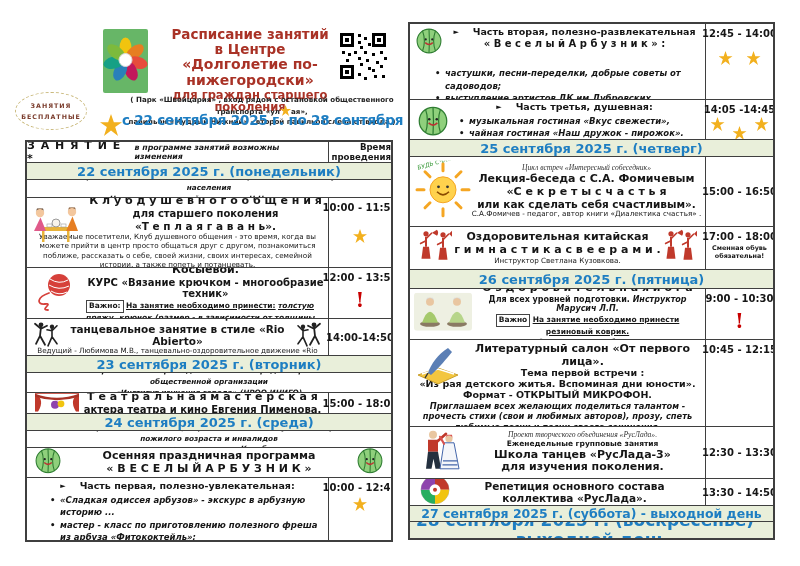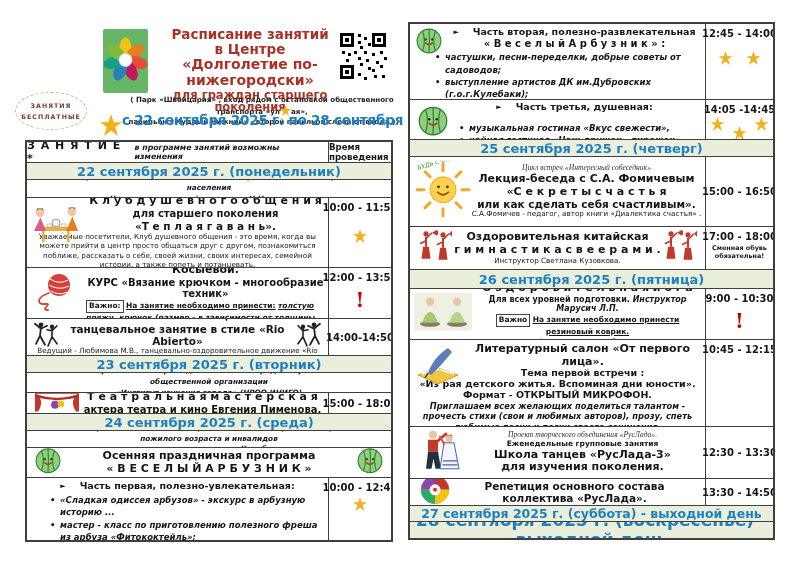--- a/index.html
+++ b/index.html
@@ -32,21 +32,21 @@
 #rtbl .timecell{width:68px}
 .tm{font-weight:bold;font-size:10px;white-space:nowrap}
 .daterow{background:#e9efda;color:#1e7ec2;font-weight:bold;text-align:center;font-size:13px;display:flex;align-items:center;justify-content:center}
 .orgrow{font-style:italic;font-weight:bold;font-size:7.3px;text-align:center;display:flex;flex-direction:column;align-items:center;justify-content:center;padding:1px 8px;line-height:1.5}
 
 
 .theadrow{display:flex}
 .th1{flex:1;display:flex;align-items:center;justify-content:center;gap:3px}
 .th1 .big{font-weight:bold;font-size:11px;letter-spacing:1px}
 .th1 .note{font-style:italic;font-weight:bold;font-size:7.8px}
-.th2{border-left:1px solid #3f3f3f;display:flex;align-items:center;justify-content:center;font-weight:bold;font-size:8.6px;text-align:left;line-height:1.2}
+.th2{border-left:1px solid #3f3f3f;display:flex;align-items:center;justify-content:center;font-weight:bold;font-size:8.6px;text-align:right;line-height:1.2}
 
 
 .tt{font-weight:bold;font-size:11px}
 .tm2{font-weight:bold;font-size:10px}
 .tm3{font-weight:bold;font-size:10.5px}
 .sm{font-size:7.2px}
 .sm-it{font-size:7.2px;font-style:italic}
 .serif-it{font-family:"Liberation Serif","DejaVu Serif",serif;font-style:italic;font-size:7.6px;color:#333}
 .desc{font-size:7.2px;line-height:1.32;padding:0 2px}
 .desc-it{font-size:8.3px;font-style:italic;font-weight:bold;line-height:1.25;padding:0 4px}
@@ -352,21 +352,21 @@
         <svg width="26" height="26" viewBox="0 0 24 24">
             <circle cx="12" cy="12" r="11" fill="#8fd07c" stroke="#2f7d32"></circle>
             <path d="M6 2.5 C8 8,8 16,6 21.5 M12 1 C12.5 8,12.5 16,12 23 M18 2.5 C16 8,16 16,18 21.5" stroke="#2f7d32" fill="none"></path>
             <circle cx="9" cy="10.5" r="1" fill="#222"></circle>
             <circle cx="15" cy="10.5" r="1" fill="#222"></circle>
             <path d="M8.5 13.5 Q12 17 15.5 13.5" stroke="#b33" stroke-width="1.4" fill="none"></path>
           </svg>
       </span>
       <div class="hd pl34"><span class="arrow">►</span><span>Часть вторая,  полезно-развлекательная</span></div>
       <div class="tm2 pl34">« В е с е л ы й   А р б у з н и к » :</div>
-      <ul class="blts" style="padding-left:20px;margin-top:2px">
+      <ul class="blts" style="padding-left:20px;margin-top:18px">
         <li>частушки, песни-переделки, добрые советы от садоводов;</li>
         <li>выступление артистов ДК им.Дубровских (г.о.г.Кулебаки);</li>
 
       </ul>
     </div>
     <div class="timecell">
       <span class="tm">12:45 - 14:00</span>
       <div class="stars2" style="margin-top:10px">
           <span class="star"></span>
           <span class="star"></span>
@@ -379,21 +379,21 @@
       <span class="pic" style="left:8px;top:6px">
         <svg width="30" height="30" viewBox="0 0 24 24">
             <circle cx="12" cy="12" r="11" fill="#8fd07c" stroke="#2f7d32"></circle>
             <path d="M6 2.5 C8 8,8 16,6 21.5 M12 1 C12.5 8,12.5 16,12 23 M18 2.5 C16 8,16 16,18 21.5" stroke="#2f7d32" fill="none"></path>
             <circle cx="9" cy="10.5" r="1" fill="#222"></circle>
             <circle cx="15" cy="10.5" r="1" fill="#222"></circle>
             <path d="M8.5 13.5 Q12 17 15.5 13.5" stroke="#b33" stroke-width="1.4" fill="none"></path>
           </svg>
       </span>
       <div class="hd pl34"><span class="arrow">►</span><span>Часть третья,  душевная:</span></div>
-      <ul class="blts" style="padding-left:44px;margin-top:9px">
+      <ul class="blts" style="padding-left:44px;margin-top:2px">
         <li>музыкальная гостиная «Вкус свежести»,</li>
         <li>чайная гостиная «Наш дружок - пирожок».</li>
       </ul>
     </div>
     <div class="timecell">
       <span class="tm">14:05 -14:45</span>
       <div class="stars3">
           <span class="star"></span>
           <span class="star"></span>
           <span class="star"></span>

